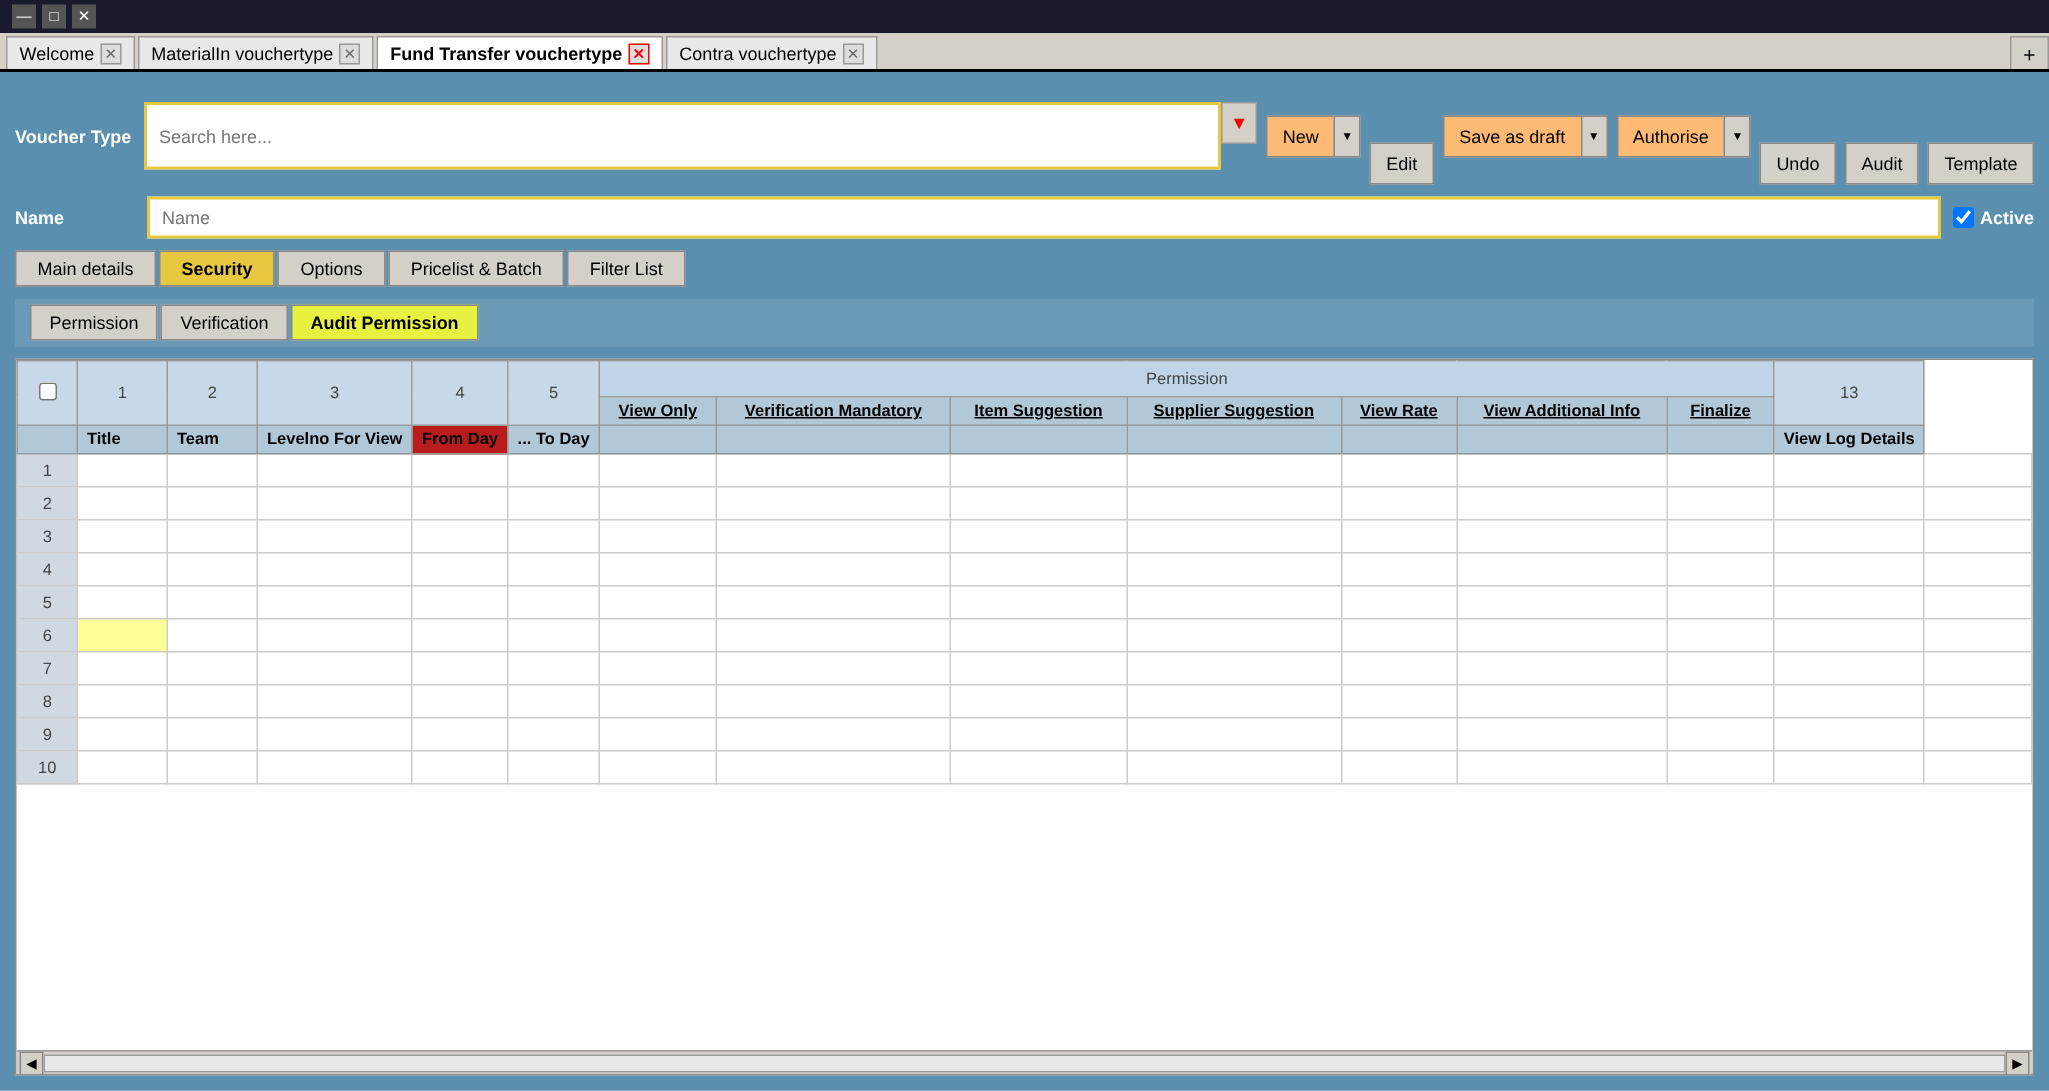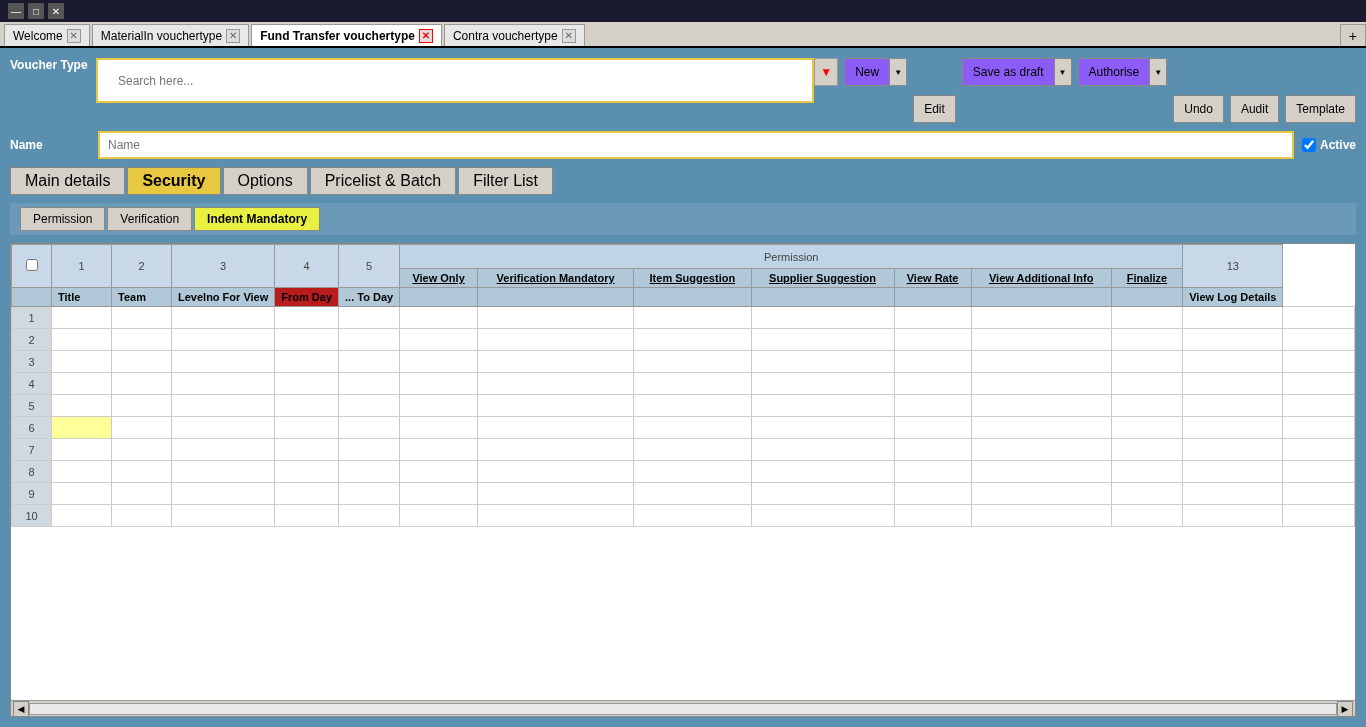--- a/index.html
+++ b/index.html
@@ -75,40 +75,40 @@
       padding: 10px;
       height: calc(727px - 22px - 26px);
       display: flex;
       flex-direction: column;
       gap: 8px;
     }
 
     
     .toolbar {
       display: flex;
-      align-items: flex-start;
+      align-items: center;
       gap: 6px;
       background: #5a8faf;
     }
     .voucher-label {
       color: white;
       font-weight: bold;
       font-size: 12px;
       min-width: 80px;
     }
     .search-container {
       flex: 1;
       display: flex;
       position: relative;
     }
     .search-input {
       flex: 1;
       height: 45px;
       border: 2px solid #e8c840;
-      padding: 0 20px;
+      padding: 0 8px;
       font-size: 12px;
       background: white;
     }
     .search-dropdown-btn {
       width: 24px; height: 28px;
       background: #d4d0c8;
       border: 1px solid #999;
       cursor: pointer;
       display: flex; align-items: center; justify-content: center;
       color: red;
@@ -121,21 +121,21 @@
       cursor: pointer;
       font-size: 12px;
       display: flex; align-items: center; gap: 2px; margin-top: 37px;
     }
     .btn-split {
       display: flex;
       height: 28px;
     }
     .btn-split .btn-main {
       padding: 0 10px;
-      background: #8b5cf6;
+      background: #fdba74;
       border: 1px solid #888;
       border-right: none;
       cursor: pointer;
       font-size: 12px;
       display: flex; align-items: center;
     }
     .btn-split .btn-arrow {
       width: 18px;
       background: #d4d0c8;
       border: 1px solid #888;
@@ -176,21 +176,21 @@
     .nav-tabs {
       display: flex;
       gap: 2px;
       background: #5a8faf;
     }
     .nav-tab {
       padding: 4px 14px;
       background: #d4d0c8;
       border: 1px solid #888;
       cursor: pointer;
-      font-size: 16px;
+      font-size: 12px;
     }
     .nav-tab.active {
       background: #e8c840;
       font-weight: bold;
     }
 
     
     .sub-tabs {
       display: flex;
       gap: 2px;
@@ -359,21 +359,21 @@
     <button class="nav-tab">Main details</button>
     <button class="nav-tab active">Security</button>
     <button class="nav-tab">Options</button>
     <button class="nav-tab">Pricelist &amp; Batch</button>
     <button class="nav-tab">Filter List</button>
   </div>
 
   <div class="sub-tabs">
     <button class="sub-tab">Permission</button>
     <button class="sub-tab">Verification</button>
-    <button class="sub-tab active">Indent Mandatory</button>
+    <button class="sub-tab active">Audit Permission</button>
   </div>
 
   <div class="grid-container">
     <div class="grid-scroll-area">
       <table>
         <thead>
           <tr class="header-row-1">
             <th class="col-num" rowspan="2">
               <input type="checkbox" style="width: 12px; height: 12px;">
             </th>

